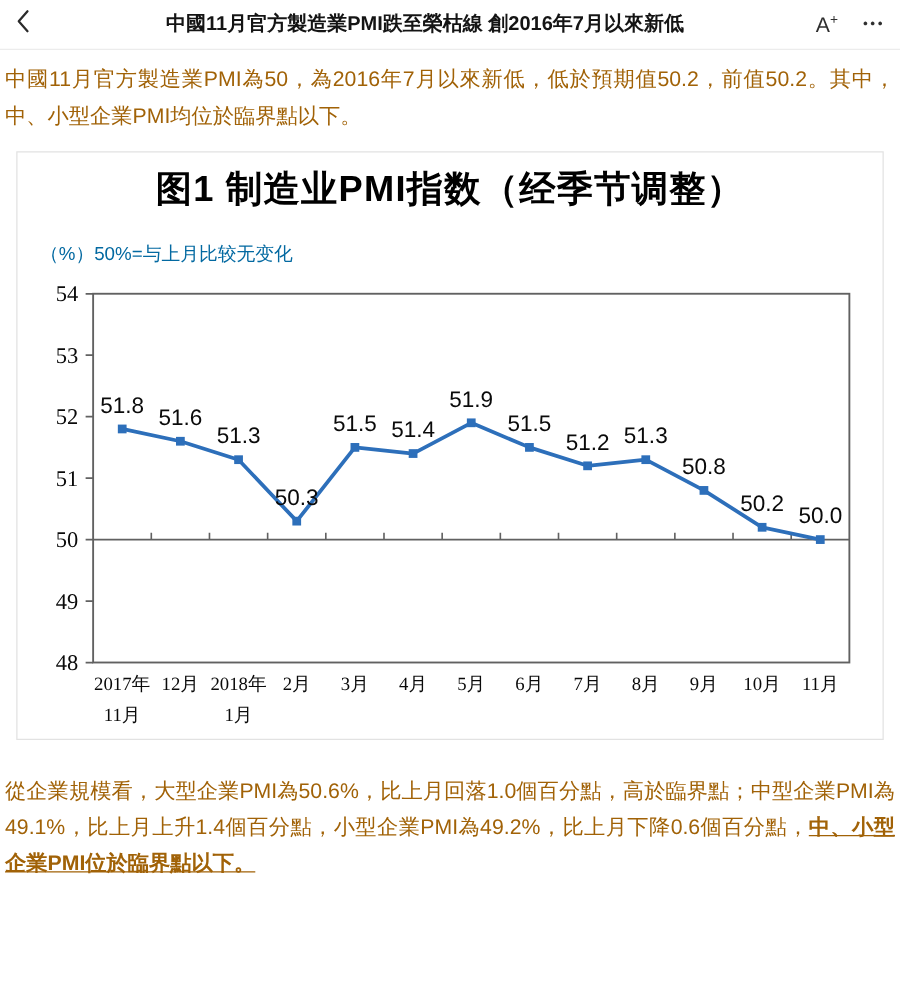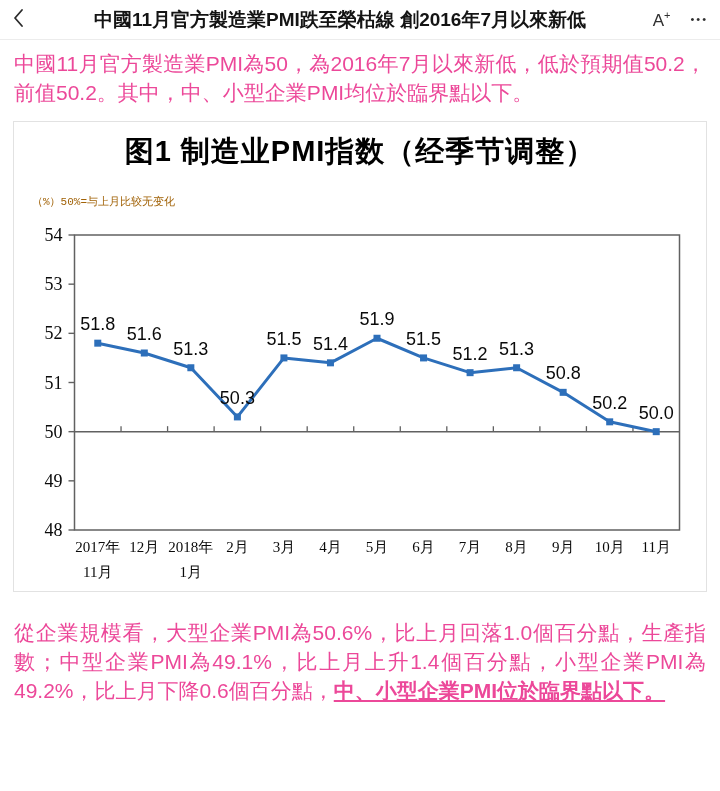--- a/index.html
+++ b/index.html
@@ -3,41 +3,41 @@
 <meta charset="utf-8">
 <style>
   * { margin:0; padding:0; box-sizing:border-box; }
   html,body { width:720px; height:791px; background:#ffffff; overflow:hidden;
     font-family:"Liberation Sans","DejaVu Sans",sans-serif; color:#1d1d1d; }
 
   
   .navbar { height:40px; display:flex; align-items:center; border-bottom:1px solid #ececec;
     background:#fff; padding:0 12px; }
   .nav-back { width:48px; display:flex; align-items:center; cursor:pointer; }
-  .nav-title { flex:1; text-align:center; font-size:19px; font-weight:700; color:#141414;
+  .nav-title { flex:1; text-align:center; font-size:16px; font-weight:700; color:#141414;
     white-space:nowrap; overflow:hidden; }
   .nav-right { width:88px; display:flex; align-items:center; justify-content:flex-end; gap:20px; }
   .fontsize-btn { font-size:17px; color:#2f2f2f; cursor:pointer; line-height:1; }
   .fontsize-btn sup { font-size:11px; }
   .more-btn { font-size:11px; letter-spacing:2px; color:#2f2f2f; cursor:pointer; line-height:1; }
 
   
-  .para { font-size:21px; line-height:29px; color:#ec4899; margin:0 14px; text-align:justify; }
+  .para { font-size:17px; line-height:29px; color:#a16207; margin:0 4px; text-align:justify; }
   .para .b { font-weight:700;text-decoration:underline; }
   .p1 { margin-top:9px; }
   .p2 { margin-top:26px; }
   .p3 { margin-top:29px; }
 
   
   .figure { margin:14px 13px 0; width:694px; height:471px; background:#fff;
     border:1px solid #e2e2e2; position:relative;padding-left:12px; }
   .chart-title { position:absolute; top:10px; left:0; right:0; text-align:center;
     font-size:29px; font-weight:700; color:#000; letter-spacing:1px; }
-  .chart-note { position:absolute; top:72px; left:18px; font-size:11px; color:#a16207;
-    font-family:Liberation Mono, monospace; }
+  .chart-note { position:absolute; top:72px; left:18px; font-size:15px; color:#0369a1;
+    font-family:Liberation Sans, sans-serif; }
   .plot-svg { position:absolute; left:0; top:0; width:694px; height:471px; }
   .ytick { font:18px "Liberation Serif","DejaVu Serif",serif; fill:#0a0a0a; }
   .xtick { font:15px "Liberation Serif","DejaVu Serif",serif; fill:#0a0a0a; }
   .dlabel { font:18px "Liberation Sans","DejaVu Sans",sans-serif; fill:#0a0a0a; }
 </style>
 </head>
 <body>
 
 <header class="navbar">
   <div class="nav-back">
@@ -127,15 +127,15 @@
         <text x="363" y="430" text-anchor="middle" class="xtick">5月</text>
         <text x="409.53846153846155" y="430" text-anchor="middle" class="xtick">6月</text>
         <text x="456.0769230769231" y="430" text-anchor="middle" class="xtick">7月</text>
         <text x="502.61538461538464" y="430" text-anchor="middle" class="xtick">8月</text>
         <text x="549.1538461538462" y="430" text-anchor="middle" class="xtick">9月</text>
         <text x="595.6923076923077" y="430" text-anchor="middle" class="xtick">10月</text>
         <text x="642.2307692307693" y="430" text-anchor="middle" class="xtick">11月</text>
       </svg>
   </figure>
 
-  <p class="para p2"><span>從企業規模看，大型企業PMI為50.6%，比上月回落1.0個百分點，生產指數；中型企業PMI為49.1%，比上月上升1.4個百分點，小型企業PMI為49.2%，比上月下降0.6個百分點，</span><span class="b">中、小型企業PMI位於臨界點以下。</span></p>
+  <p class="para p2"><span>從企業規模看，大型企業PMI為50.6%，比上月回落1.0個百分點，高於臨界點；中型企業PMI為49.1%，比上月上升1.4個百分點，小型企業PMI為49.2%，比上月下降0.6個百分點，</span><span class="b">中、小型企業PMI位於臨界點以下。</span></p>
 
 </main>
 
 </body></html>

